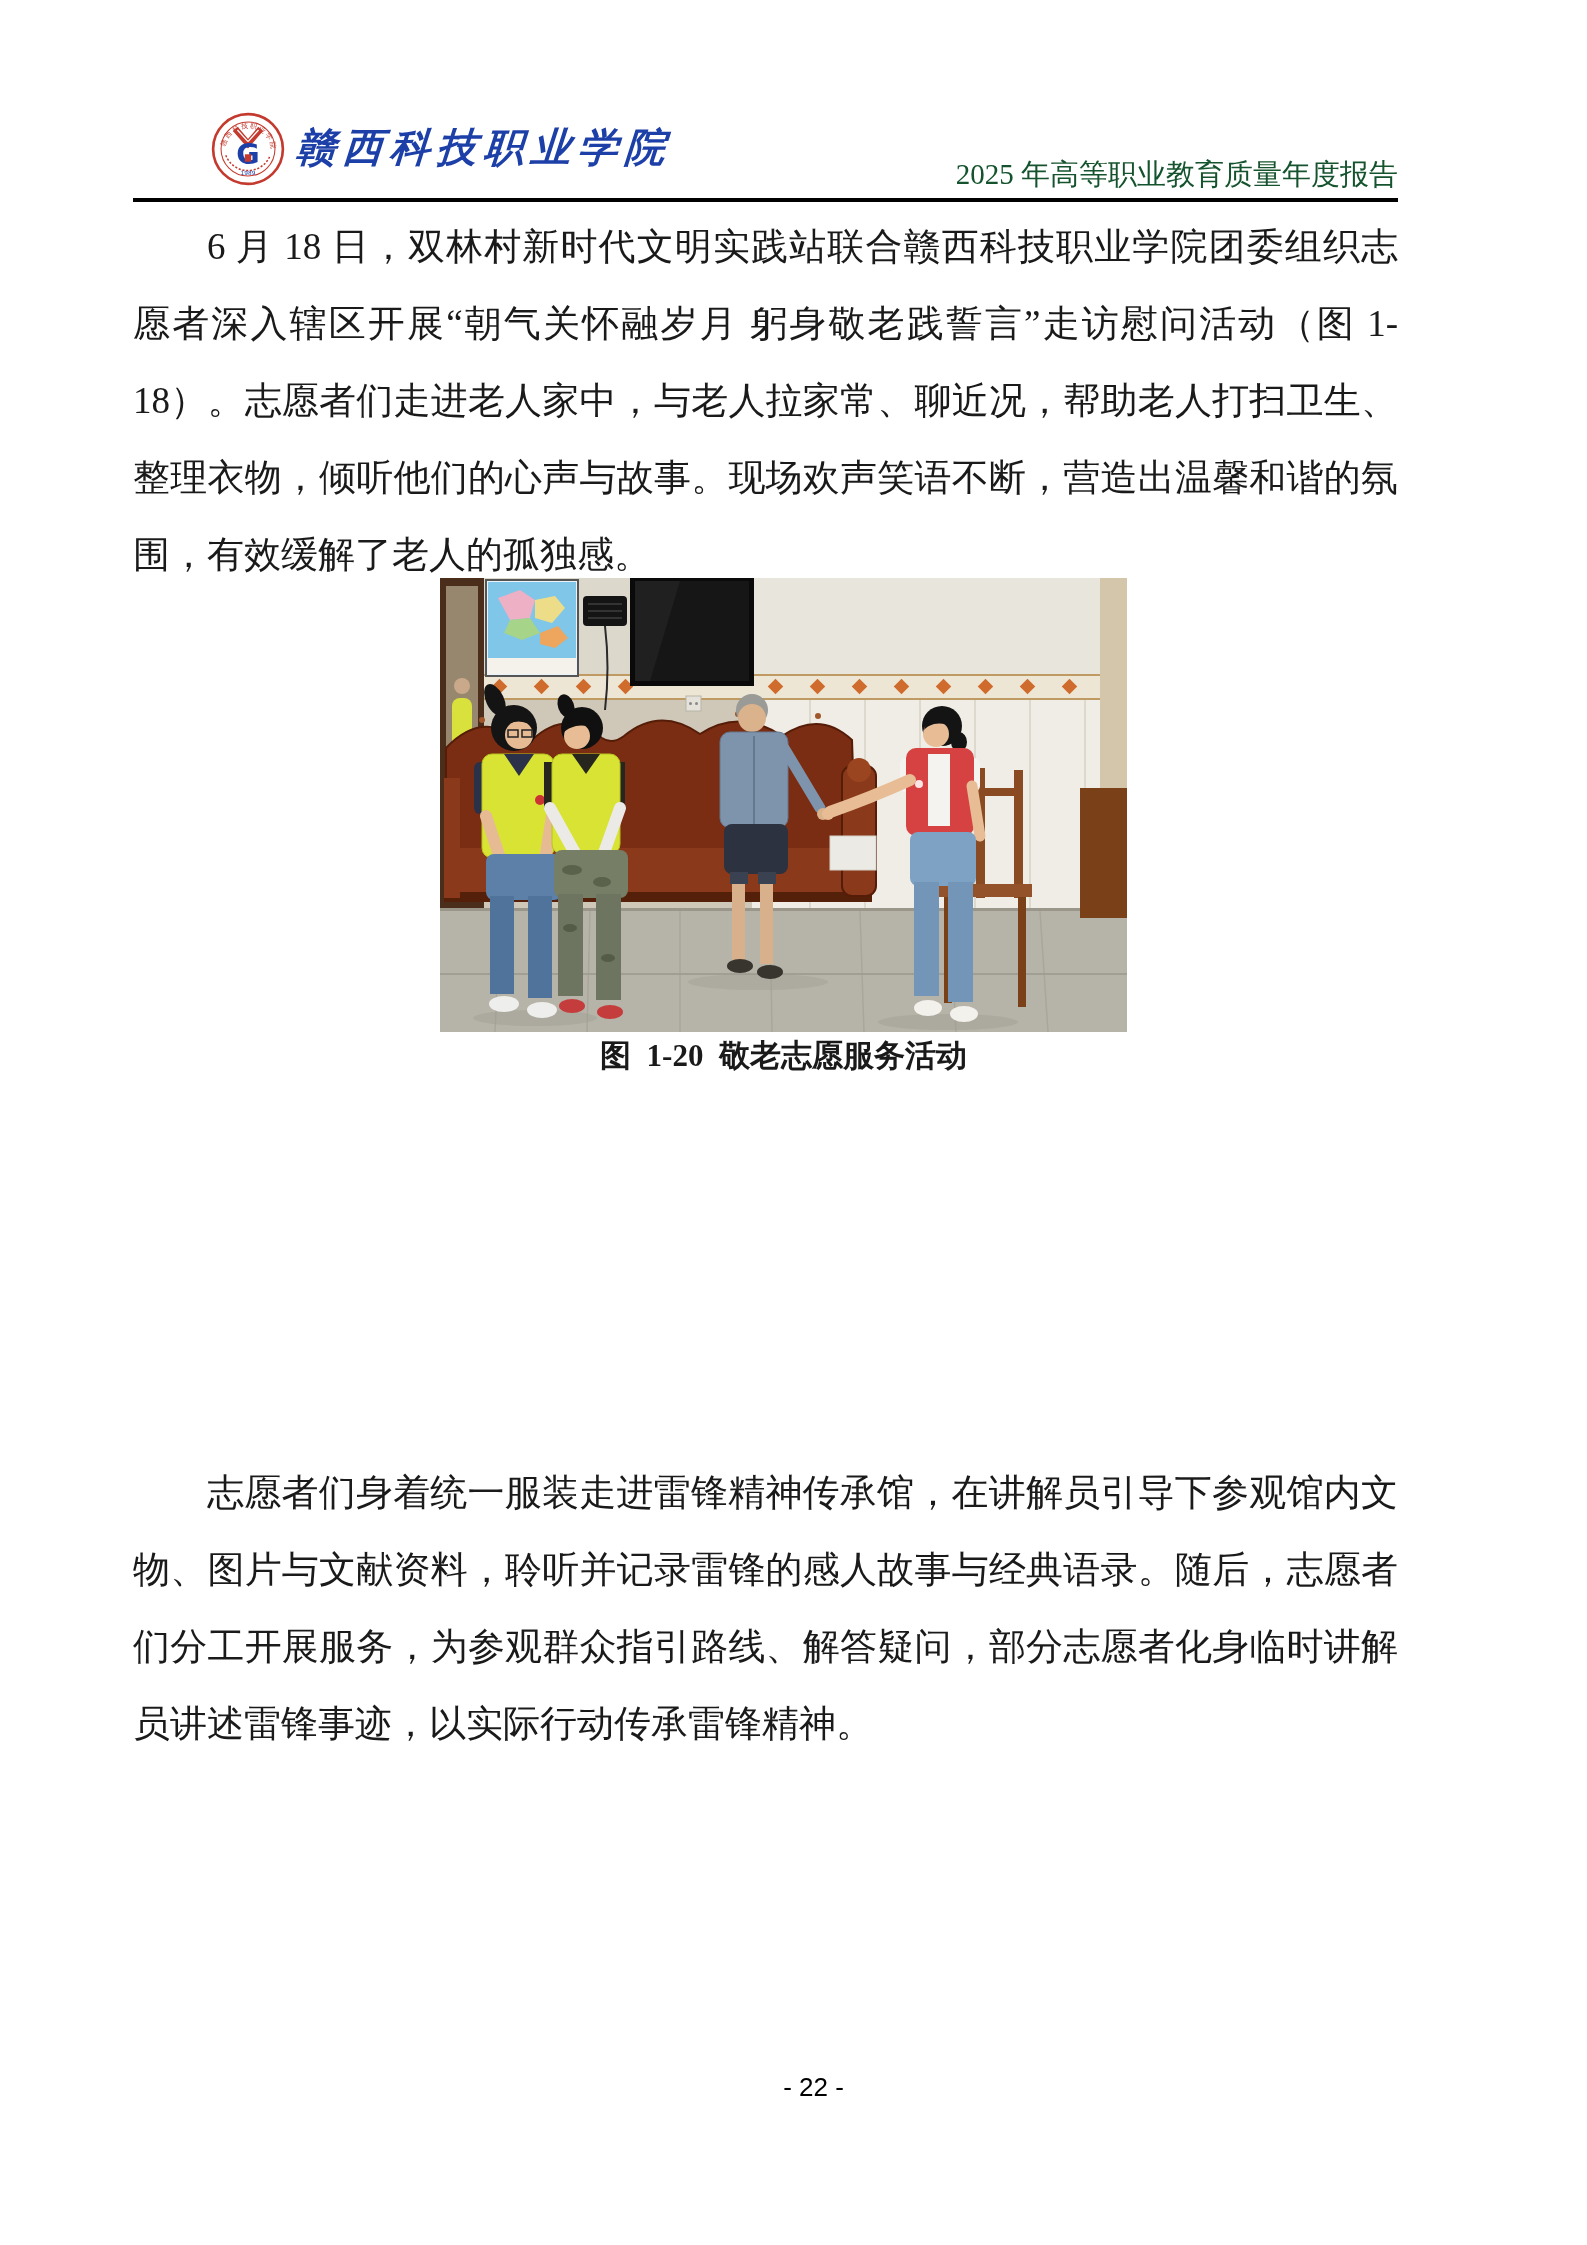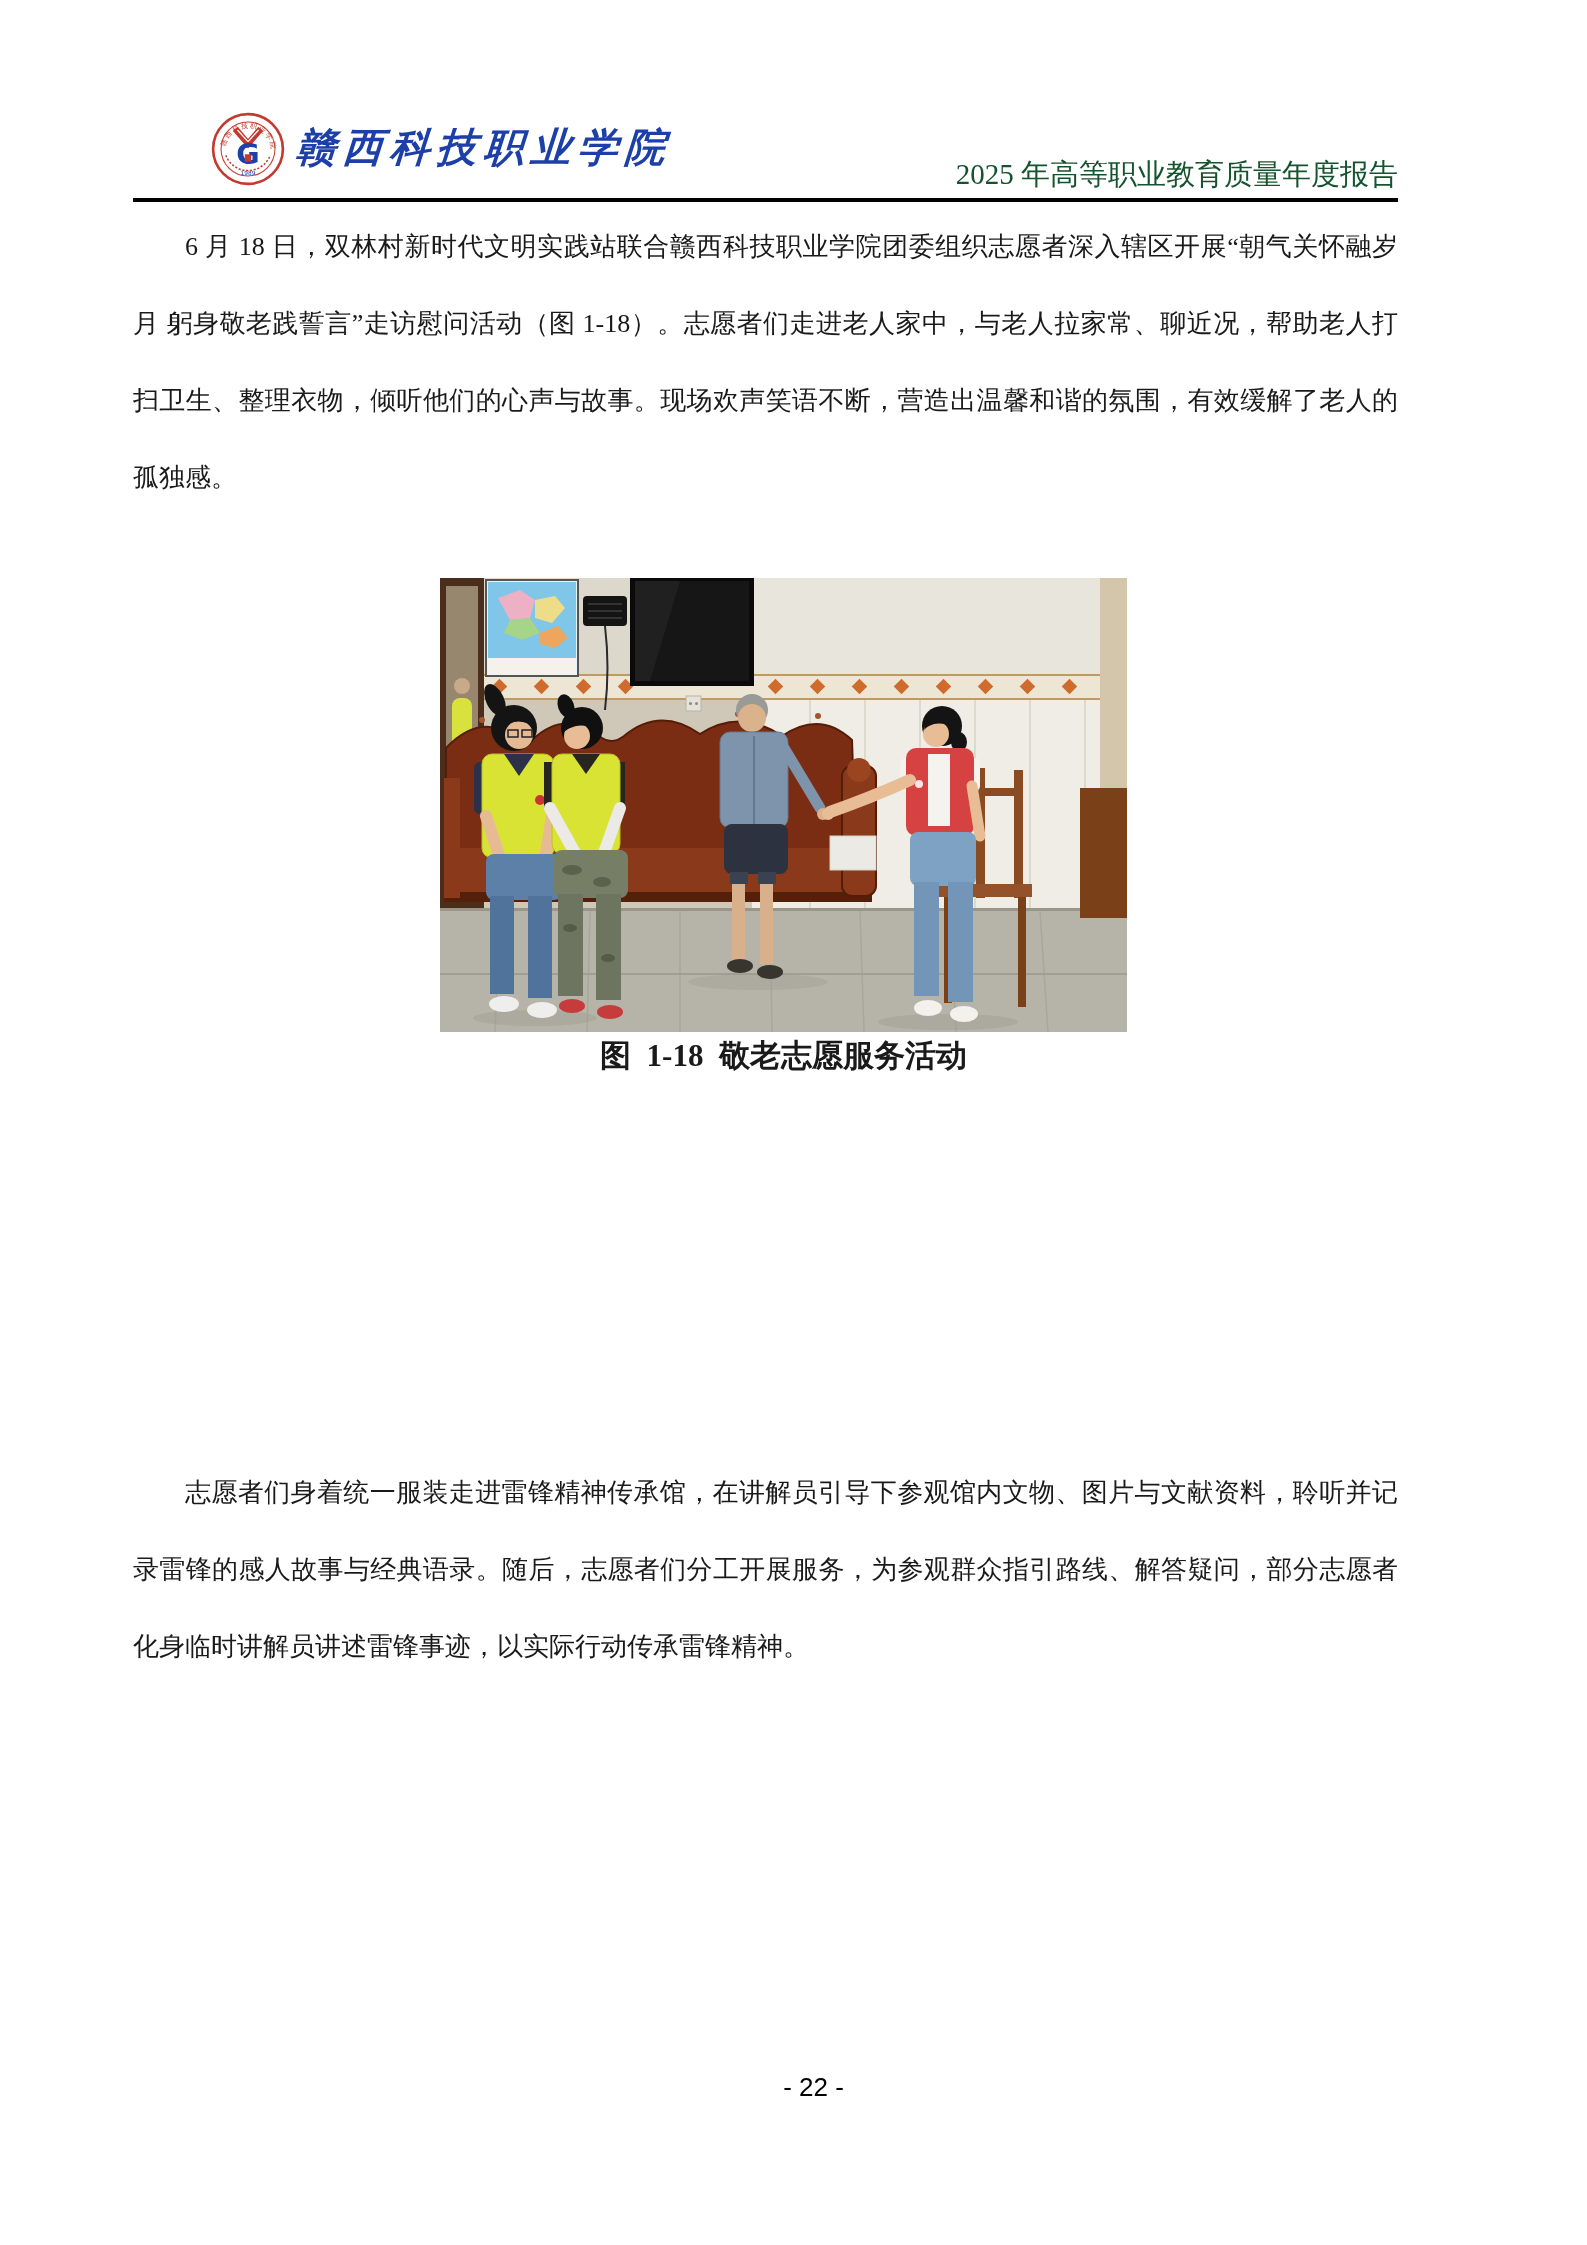--- a/index.html
+++ b/index.html
@@ -25,21 +25,21 @@
     transform:skewX(-4deg);
     white-space:nowrap;
   }
   .report-title{
     position:absolute;right:189px;top:156px;height:36px;line-height:36px;
     font-size:29px;color:#14532d;white-space:nowrap;
   }
   
   .para{
     position:absolute;left:133px;width:1265px;
-    font-size:26px;line-height:77px;
+    font-size:37px;line-height:77px;
     text-align:justify;text-justify:inter-ideograph;
     text-indent:2em;margin:0;
   }
   .p1{top:208px;}
   .p2{top:1156px;}
   .p3{top:1454px;}
   
   .photo{
     position:absolute;left:440px;top:578px;width:687px;height:454px;
     display:block;
@@ -286,20 +286,20 @@
       <circle cx="388" cy="236" r="6" fill="#e8bd96"></circle>
       <path d="M532,208 L540,258" stroke="#e8bd96" stroke-width="11" stroke-linecap="round" fill="none"></path>
       <rect x="470" y="254" width="66" height="54" rx="8" fill="#7da2c4"></rect>
       <rect x="474" y="304" width="25" height="114" fill="#7295b8"></rect>
       <rect x="508" y="304" width="25" height="120" fill="#7295b8"></rect>
       <ellipse cx="488" cy="430" rx="14" ry="8" fill="#f2f1ec"></ellipse>
       <ellipse cx="524" cy="436" rx="14" ry="8" fill="#f2f1ec"></ellipse>
     </g>
   </svg>
 
-  <div class="figure-caption">图  1-18  敬老志愿服务活动</div>
+  <div class="figure-caption">图  1-20  敬老志愿服务活动</div>
 
 
   <p class="para p3">志愿者们身着统一服装走进雷锋精神传承馆，在讲解员引导下参观馆内文物、图片与文献资料，聆听并记录雷锋的感人故事与经典语录。随后，志愿者们分工开展服务，为参观群众指引路线、解答疑问，部分志愿者化身临时讲解员讲述雷锋事迹，以实际行动传承雷锋精神。</p>
 
   <div class="page-number">- 22 -</div>
 
 </div>
 
 </body></html>

